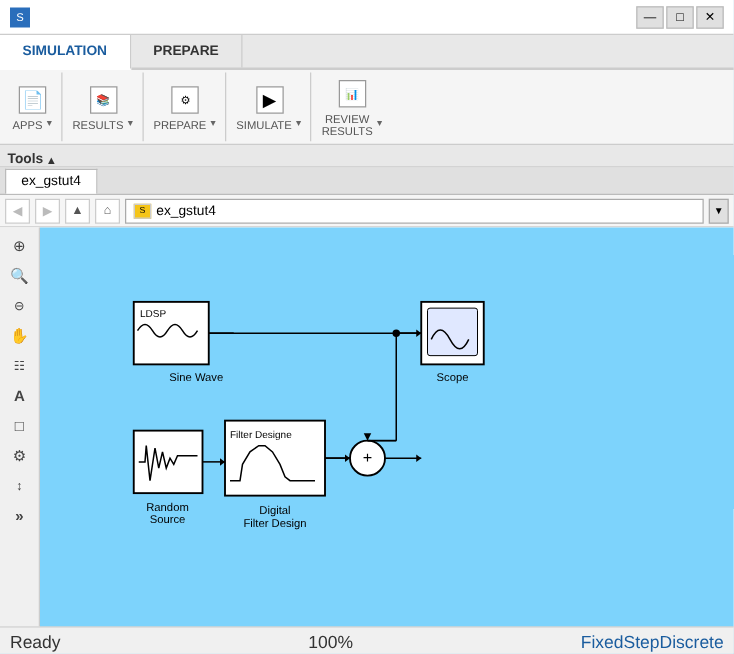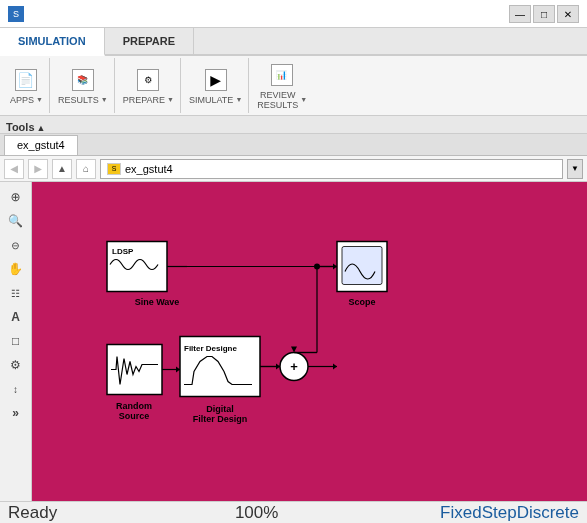--- a/index.html
+++ b/index.html
@@ -169,35 +169,34 @@
       cursor: pointer;
       font-size: 12px;
       color: #444;
       border: 1px solid transparent;
       border-radius: 2px;
     }
 
     
     .canvas {
       flex: 1;
-      background: #be185d;
+      background: #7dd3fc;
       position: relative;
       overflow: hidden;
-      font-weight: bold;
     }
 
     
     .status-bar {
       background: #f0f0f0;
       border-top: 1px solid #ccc;
       height: 22px;
       display: flex;
       align-items: center;
       padding: 0 8px;
-      font-size: 17px;
+      font-size: 14px;
       color: #333;
       justify-content: space-between;
     }
     .status-left { color: #333; }
     .status-center { color: #333; margin-left: 16px; }
     .status-right { color: #1a5c9e; }
 
     
     .diagram-svg {
       width: 100%;

